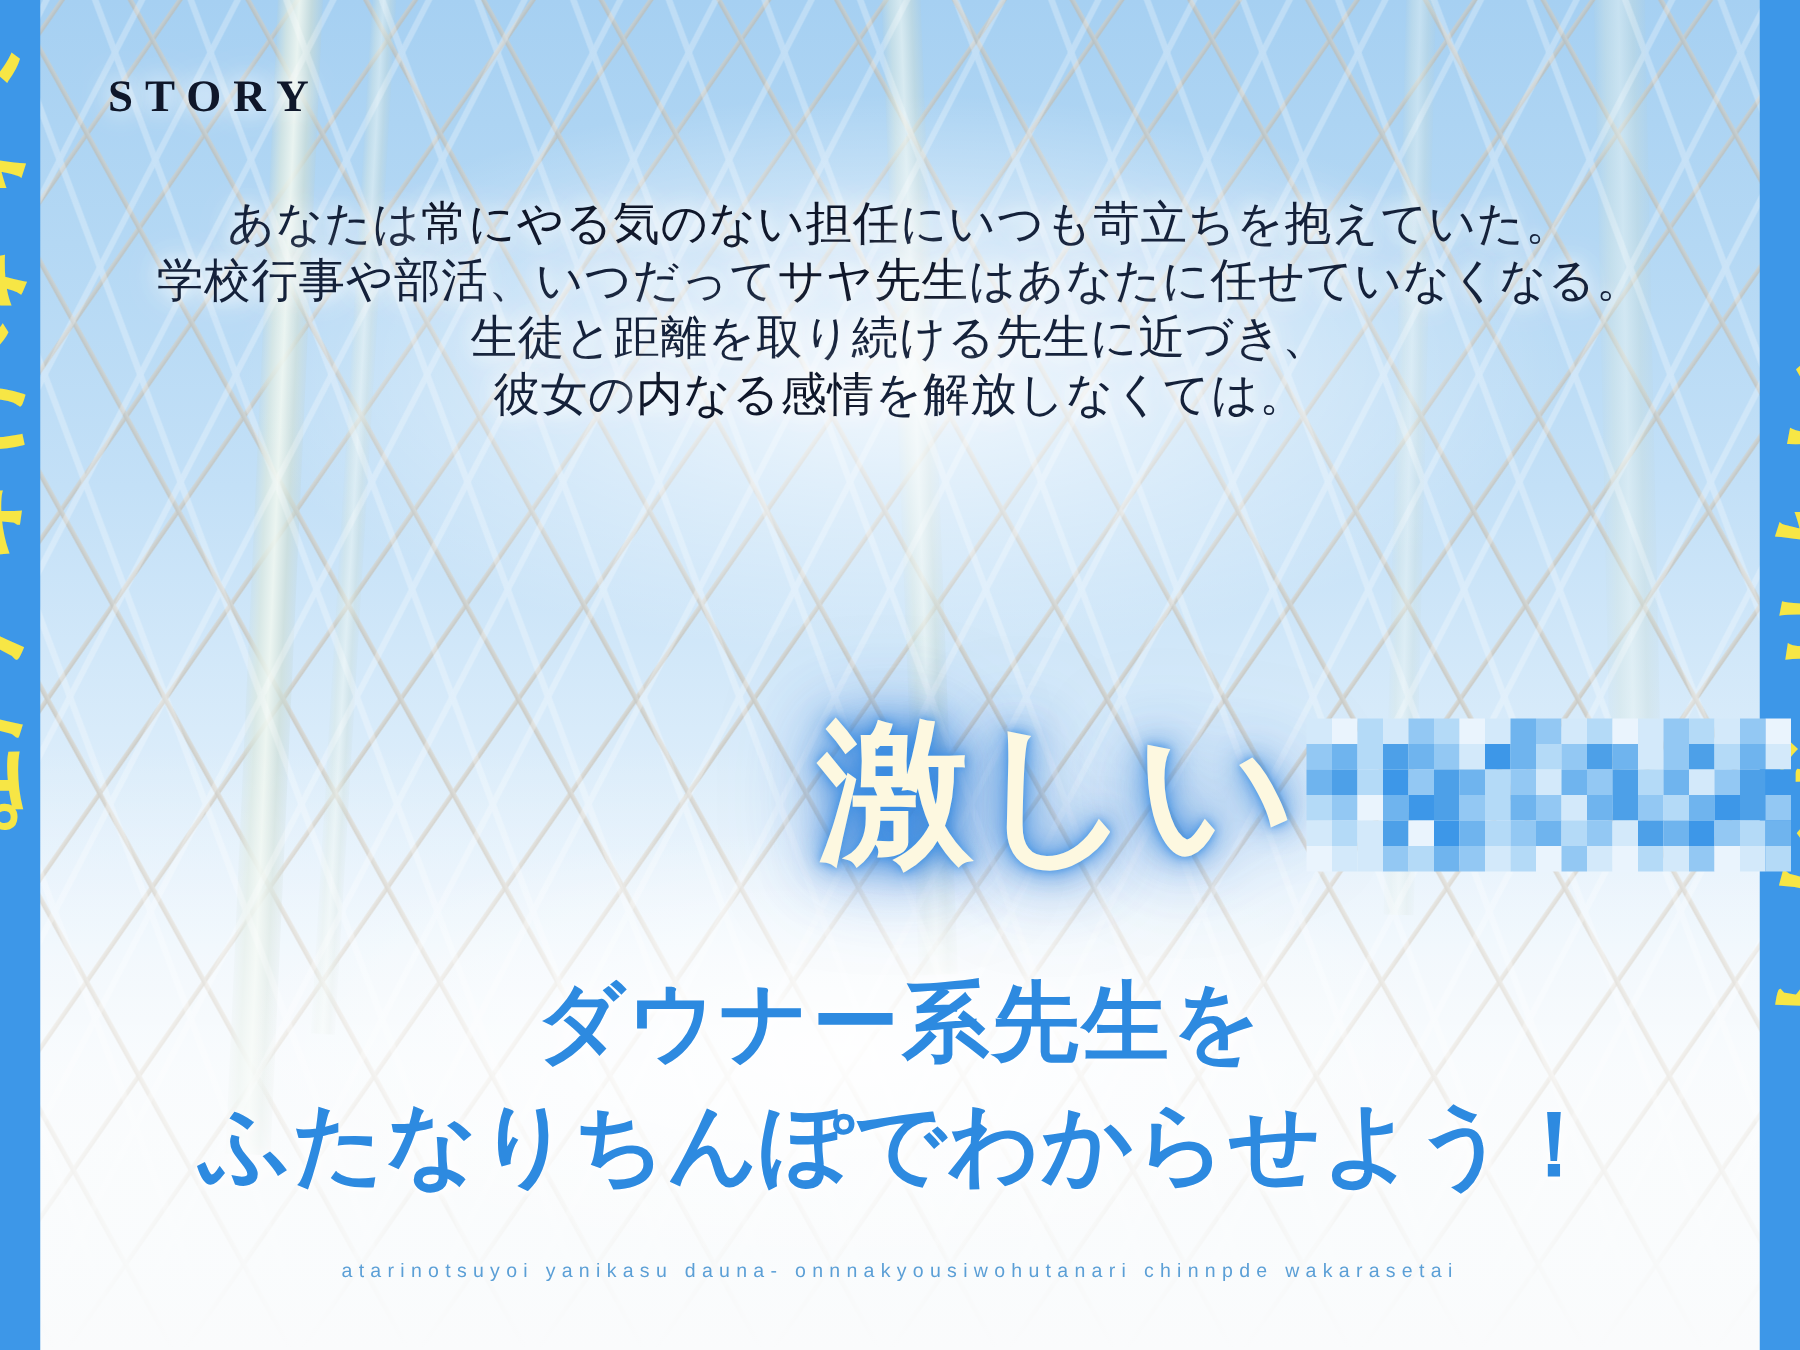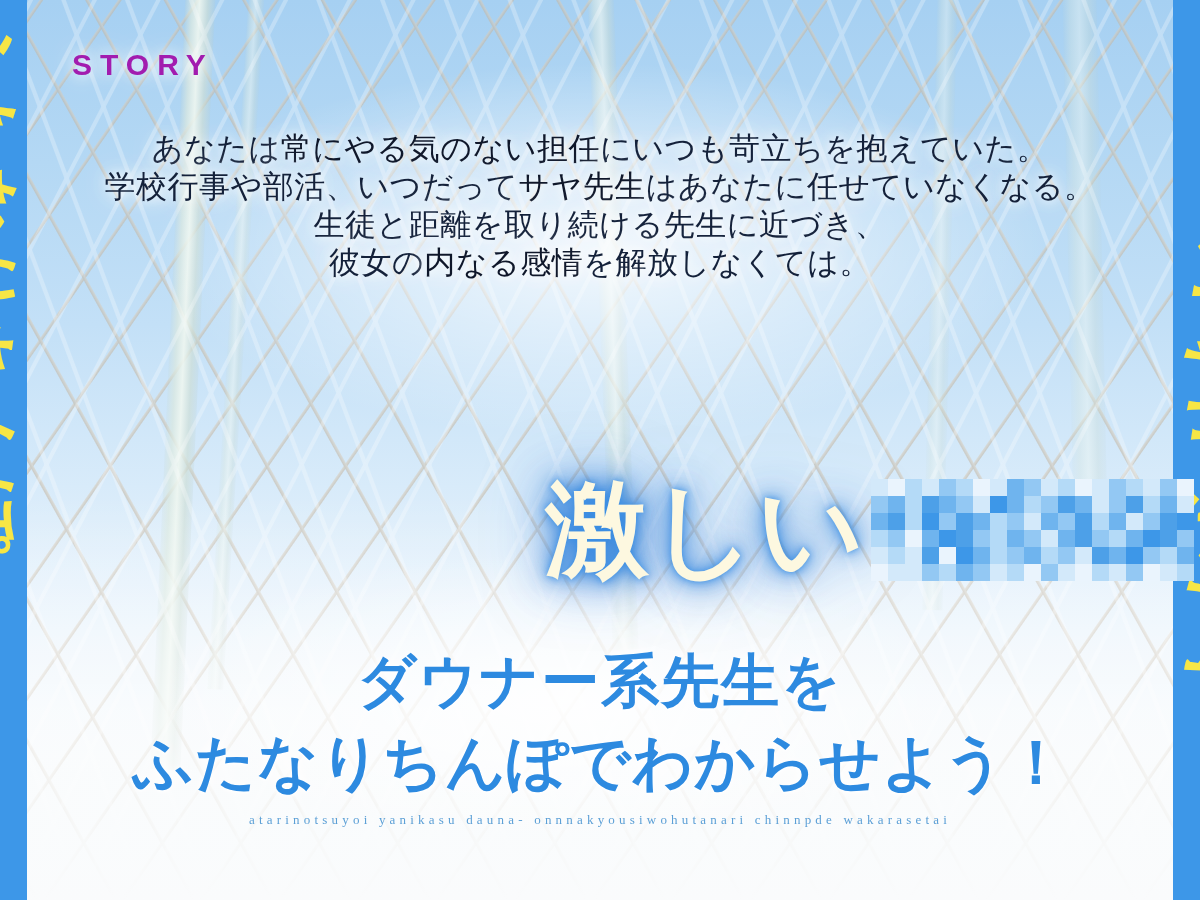--- a/index.html
+++ b/index.html
@@ -140,25 +140,25 @@
     top: 690px;
     transform-origin: 0 0;
     transform: rotate(-90deg);
   }
 
   
   .story-label {
     position: absolute;
     left: 72px;
     top: 48px;
-    font-family: Liberation Sans, sans-serif;
+    font-family: Liberation Serif, serif;
     font-weight: 700;
     font-size: 30px;
     letter-spacing: 8px;
-    color: #a21caf;
+    color: #0f172a;
     text-shadow: 0 0 14px rgba(255,255,255,.95), 0 0 26px rgba(255,255,255,.8);
     text-align: right;
   }
 
   
   .story-body {
     position: absolute;
     left: 0;
     top: 130px;
     width: 1200px;
@@ -232,24 +232,24 @@
       0 0 26px rgba(255,255,255,.9),
       0 2px 3px rgba(255,255,255,.9);
   }
   .subhead.s1 { top: 645px; }
   .subhead.s2 { top: 726px; font-size: 60px; letter-spacing: 1px; }
 
   
   .romaji {
     position: absolute;
     left: 0;
-    top: 812px;
+    top: 839px;
     width: 1200px;
     text-align: center;
-    font-family: Liberation Serif, serif;
+    font-family: Liberation Sans, sans-serif;
     font-size: 13px;
     letter-spacing: 4.2px;
     color: #5b9fd6;
     text-shadow: 0 0 8px rgba(255,255,255,.95);
   }
 </style>
 </head>
 <body>
 
 <div id="stage">

